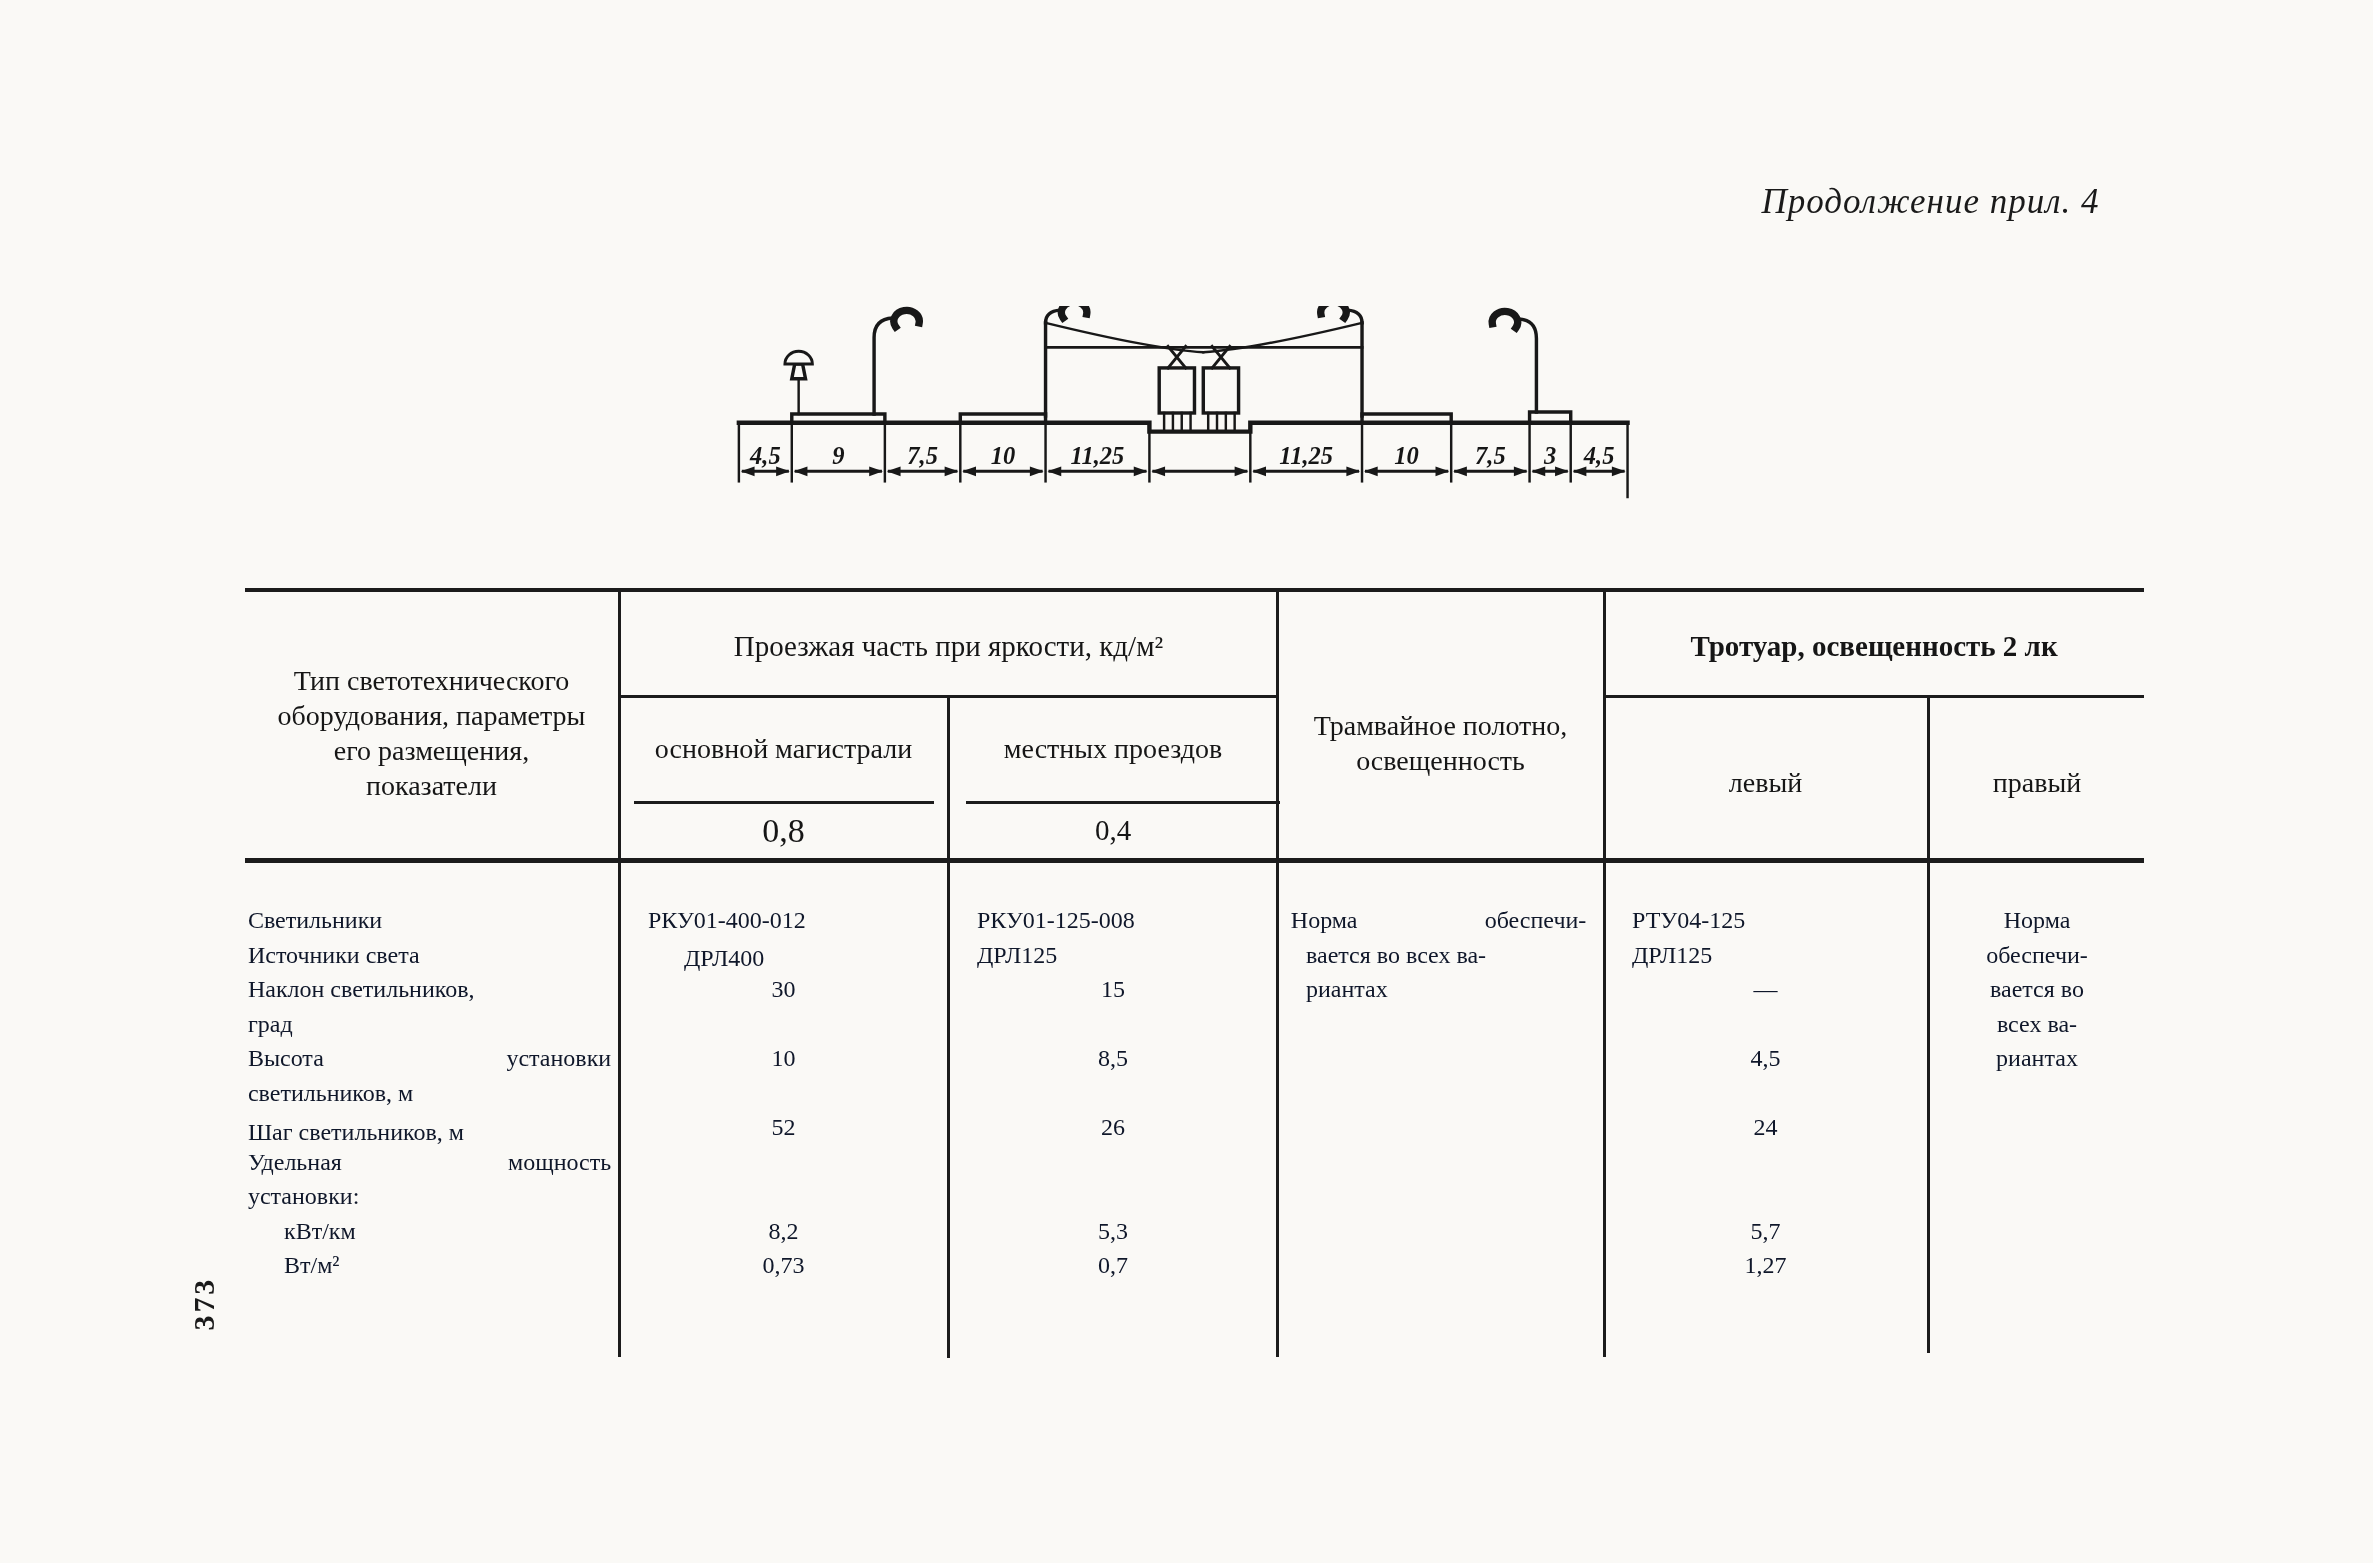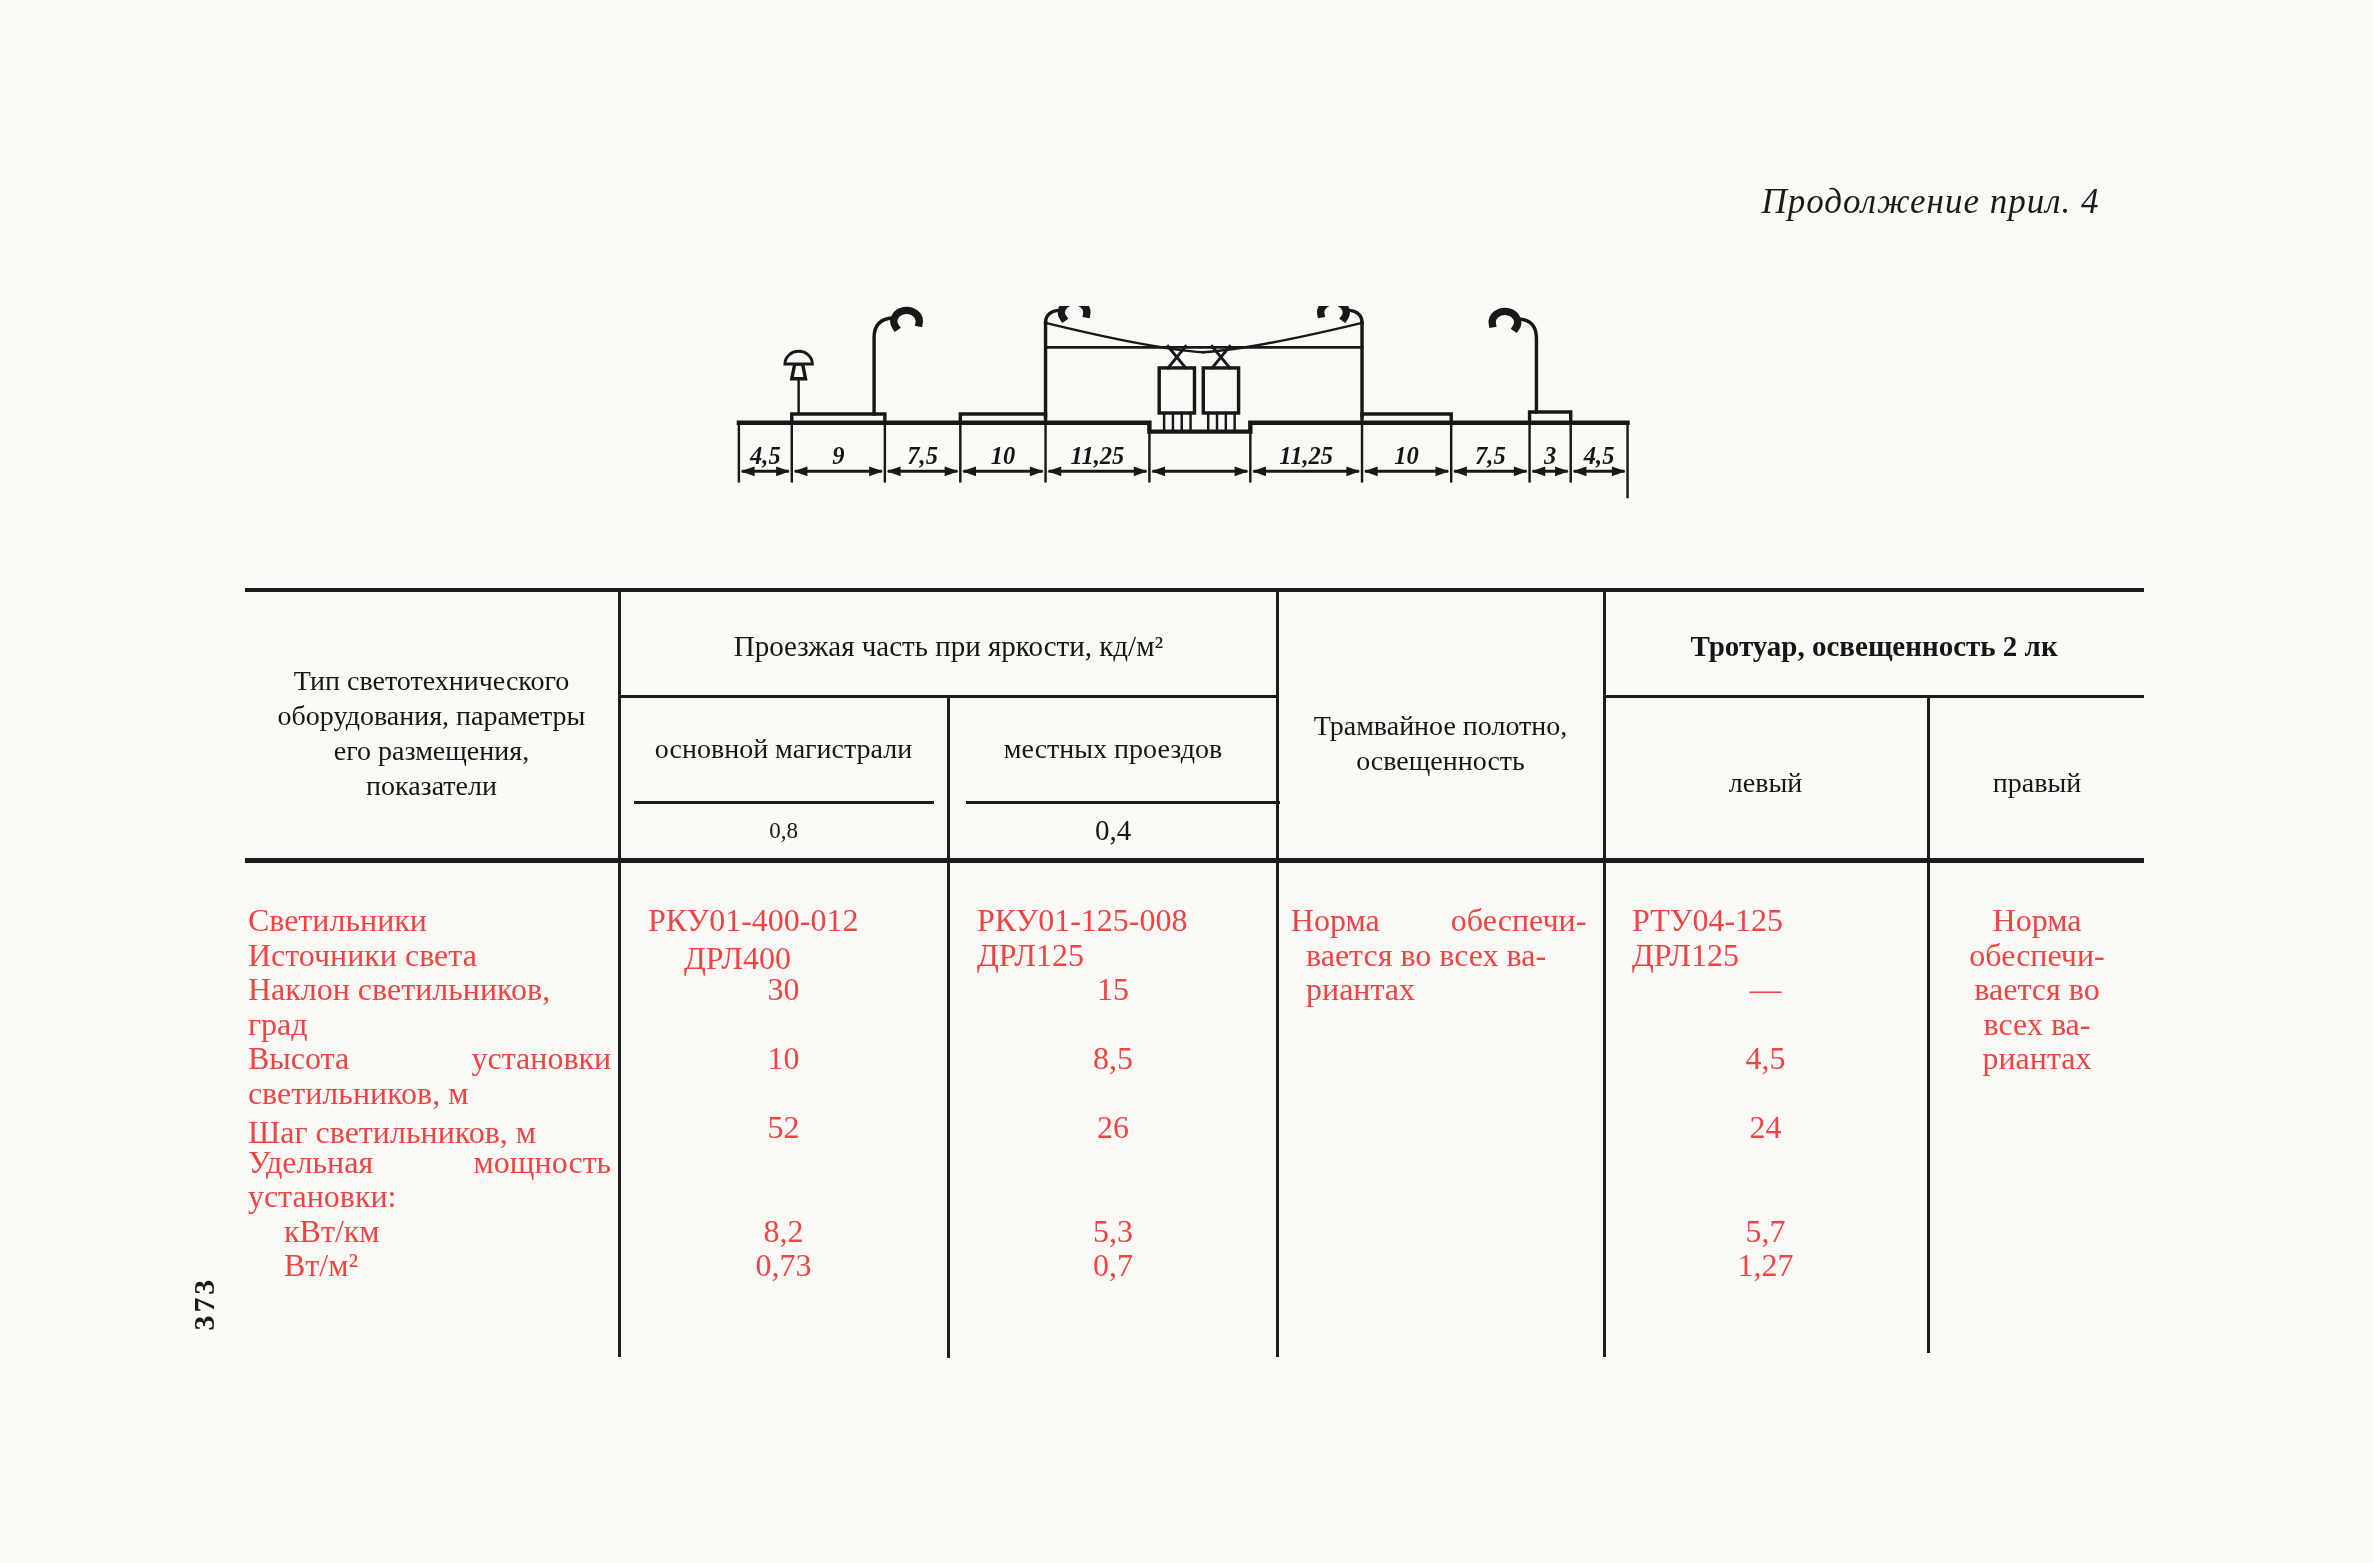--- a/index.html
+++ b/index.html
@@ -20,21 +20,21 @@
     font-size:30px;letter-spacing:2.9px;
     transform:rotate(-90deg);transform-origin:center center;font-weight:bold;
   }
   
   .hl{position:absolute;background:#1c1c1c;height:2.9px;}
   .vl{position:absolute;background:#1c1c1c;width:2.9px;}
   
   .hcell{position:absolute;text-align:center;font-size:28px;line-height:35px;color:#161616;}
   .hcell .ln{white-space:nowrap;}
   
-  .body-col{position:absolute;top:903px;height:456px;font-size:32px;color:#ef4444;}
+  .body-col{position:absolute;top:903px;height:456px;font-size:24px;color:#0f172a;}
   .body-line{position:absolute;left:0;right:0;height:34px;line-height:34px;white-space:pre;}
   .a-l{text-align:left;padding-left:27px;}
   .a-c{text-align:center;}
   .a-i{text-align:left;padding-left:39px;}
   .split{display:flex;justify-content:space-between;padding:0 13.7px 0 3.9px;}
   .col-parameters .a-l{padding-left:2.9px;}
   .col-parameters .split{padding:0 7.8px 0 2.9px;}
   .col-tram .split{padding:0 15.7px 0 11.8px;}
   svg text{font-family:"Liberation Serif", serif;}
 </style>
@@ -196,21 +196,21 @@
       <div class="ln">Тип светотехнического</div>
       <div class="ln">оборудования, параметры</div>
       <div class="ln">его размещения,</div>
       <div class="ln">показатели</div>
     </div>
   <div class="hcell" style="left:621px;top:629px;width:655px;font-size:29px;">
     <span>Проезжая часть при яркости, кд/м²</span>
   </div>
   <div class="hcell" style="left:621px;top:731px;width:325px;">основной магистрали</div>
   <div class="hcell" style="left:950px;top:731px;width:326px;">местных проездов</div>
-  <div class="hcell" style="left:621px;top:813px;width:325px;font-size:23px;">0,8</div>
+  <div class="hcell" style="left:621px;top:813px;width:325px;font-size:34px;">0,8</div>
   <div class="hcell" style="left:950px;top:813px;width:326px;font-size:29px;">0,4</div>
   <div class="hcell" style="left:1279px;top:708px;width:323px;">
       <div class="ln">Трамвайное полотно,</div>
       <div class="ln">освещенность</div>
     </div>
   <div class="hcell" style="left:1605px;top:629px;width:538px;font-size:29px;font-weight:bold;">
     <span>Тротуар, освещенность 2 лк</span>
   </div>
   <div class="hcell" style="left:1605px;top:765px;width:321px;">левый</div>
   <div class="hcell" style="left:1930px;top:765px;width:214px;">правый</div>

